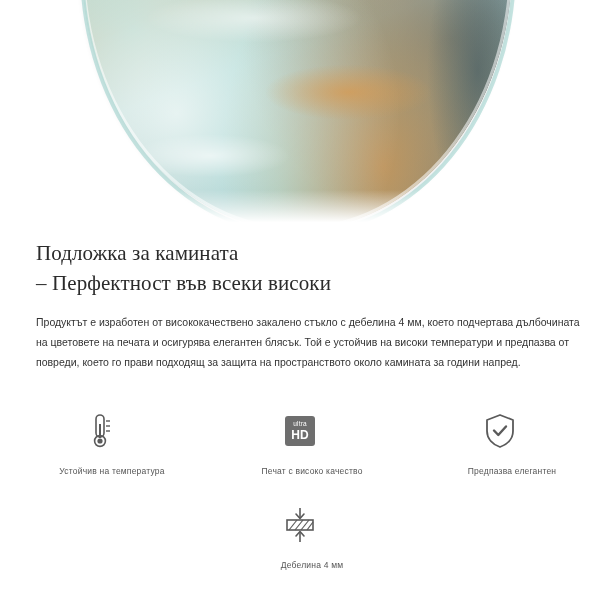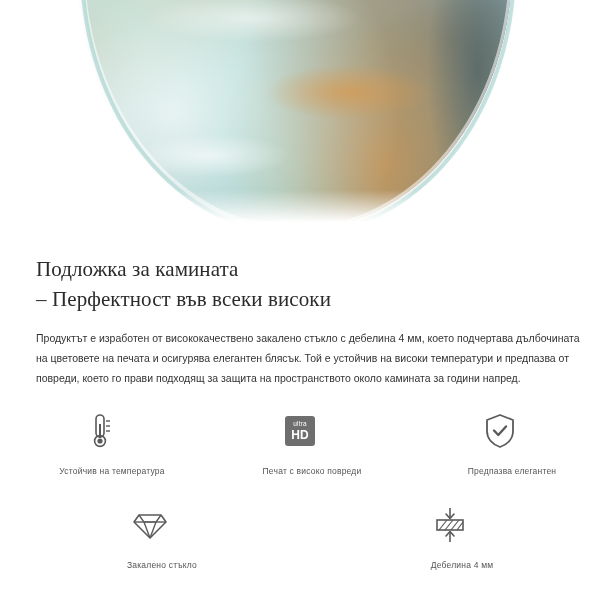--- a/index.html
+++ b/index.html
@@ -84,21 +84,21 @@
     right: 0;
     bottom: 0;
     height: 38px;
     background: linear-gradient(to bottom, rgba(255,255,255,0) 0%, #ffffff 85%);
   }
 
   
   .content {
     position: absolute;
     left: 0;
-    top: 244px;
+    top: 228px;
     width: 600px;
   }
   .headline {
     margin: 0;
     padding: 10px 36px 0 36px;
     font-family: "Liberation Serif", serif;
     font-size: 21px;
     line-height: 30px;
     font-weight: 400;
     color: #2b2b2b;
@@ -207,49 +207,37 @@
         <div class="feature-label">Устойчив на температура</div>
       </div>
 
       <div class="feature">
         <div class="feature-icon">
           <div class="ultrahd">
             <span class="u1">ultra</span>
             <span class="u2">HD</span>
           </div>
         </div>
-        <div class="feature-label">Печат с високо повреди</div>
+        <div class="feature-label">Печат с високо качество</div>
       </div>
 
       <div class="feature">
         <div class="feature-icon">
           <svg width="36" height="40" viewBox="0 0 36 40">
             <path d="M18 4 L31 9 V20 C31 28 25 33.5 18 36 C11 33.5 5 28 5 20 V9 Z" fill="none" stroke="#5a5a5a" stroke-width="1.8" stroke-linejoin="round"></path>
             <path d="M12 19.5 L16.3 24 L24 15.5" fill="none" stroke="#5a5a5a" stroke-width="2.4" stroke-linecap="round" stroke-linejoin="round"></path>
           </svg>
         </div>
         <div class="feature-label">Предпазва елегантен</div>
       </div>
 
     </div>
 
     <div class="feature-row row-2">
 
-      <div class="feature">
-        <div class="feature-icon">
-          <svg width="40" height="36" viewBox="0 0 40 36">
-            <path d="M9 8 H31 L36 15 L20 31 L4 15 Z" fill="none" stroke="#5a5a5a" stroke-width="1.6" stroke-linejoin="round"></path>
-            <path d="M4 15 H36" stroke="#5a5a5a" stroke-width="1.4"></path>
-            <path d="M9 8 L14 15 L20 31" fill="none" stroke="#5a5a5a" stroke-width="1.4"></path>
-            <path d="M31 8 L26 15 L20 31" fill="none" stroke="#5a5a5a" stroke-width="1.4"></path>
-            <path d="M14 15 H26" stroke="#5a5a5a" stroke-width="1.2"></path>
-          </svg>
-        </div>
-        <div class="feature-label">Закалено стъкло</div>
-      </div>
 
 
       <div class="feature">
         <div class="feature-icon">
           <svg width="40" height="40" viewBox="0 0 40 40">
             <line x1="20" y1="3" x2="20" y2="12" stroke="#5a5a5a" stroke-width="1.6"></line>
             <path d="M16 9 L20 13.5 L24 9" fill="none" stroke="#5a5a5a" stroke-width="1.6" stroke-linecap="round" stroke-linejoin="round"></path>
             <rect x="7" y="15" width="26" height="10" fill="none" stroke="#5a5a5a" stroke-width="1.6"></rect>
             <line x1="9" y1="25" x2="17" y2="15" stroke="#5a5a5a" stroke-width="1.2"></line>
             <line x1="15" y1="25" x2="23" y2="15" stroke="#5a5a5a" stroke-width="1.2"></line>

